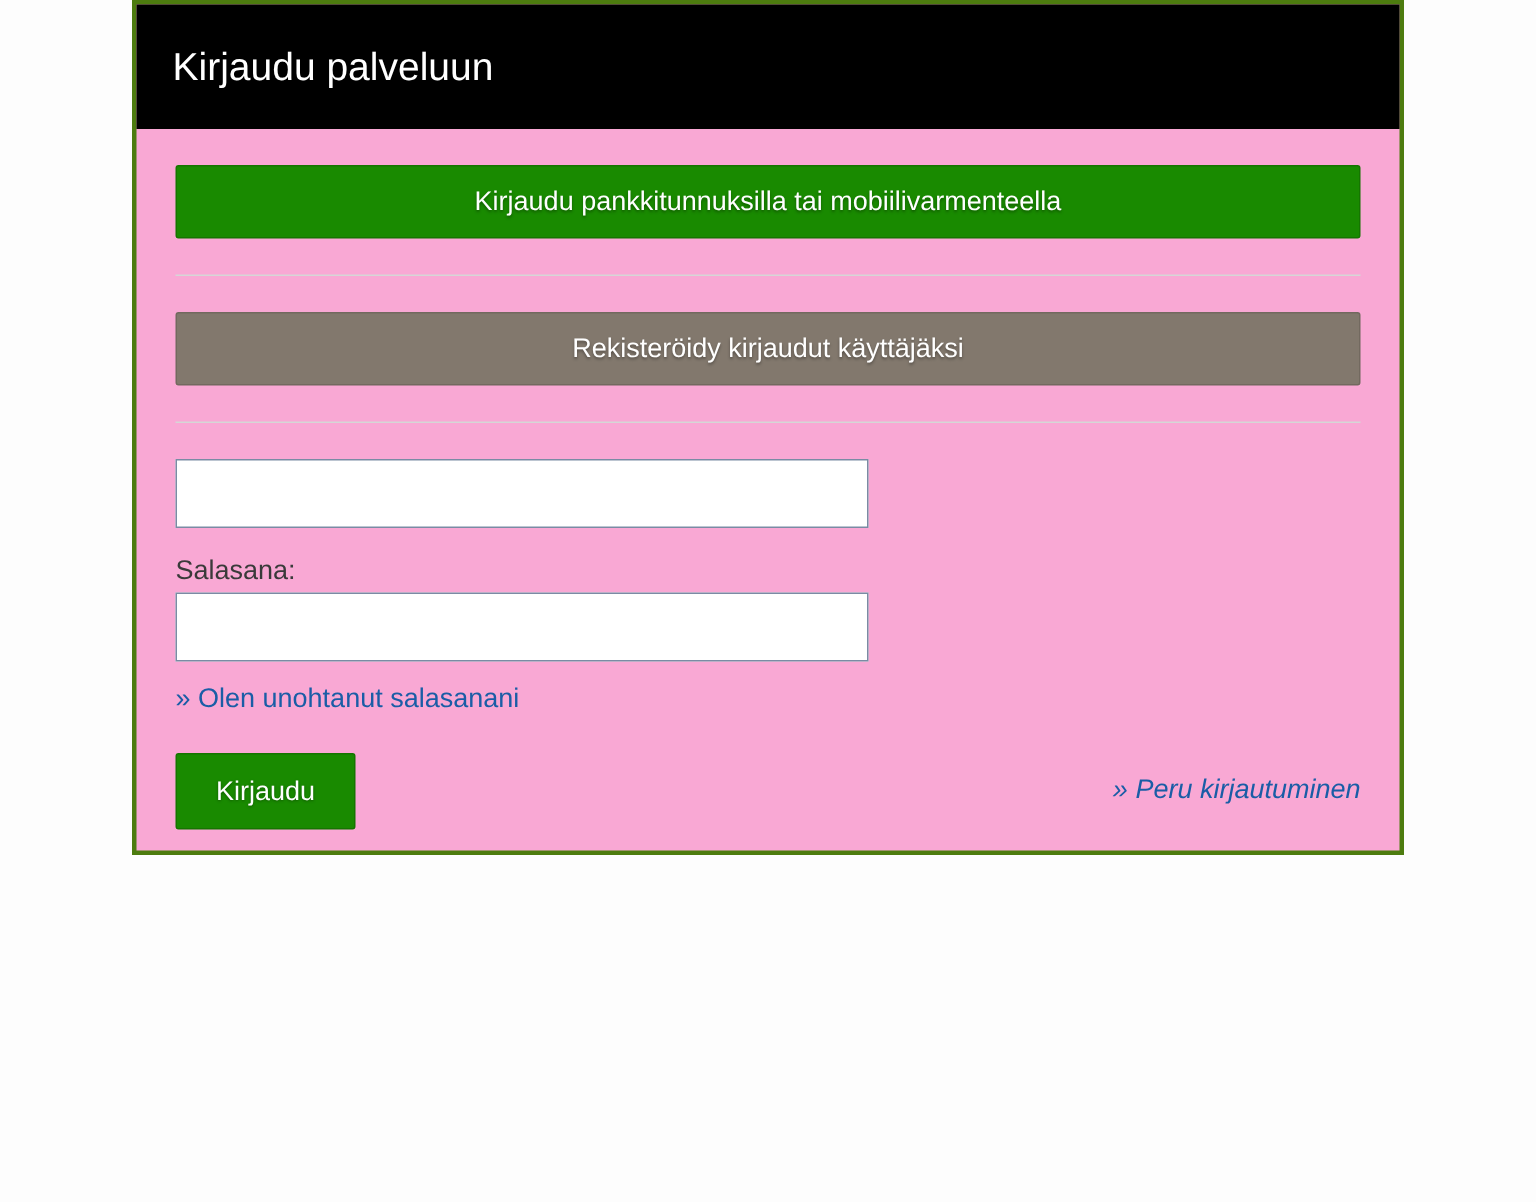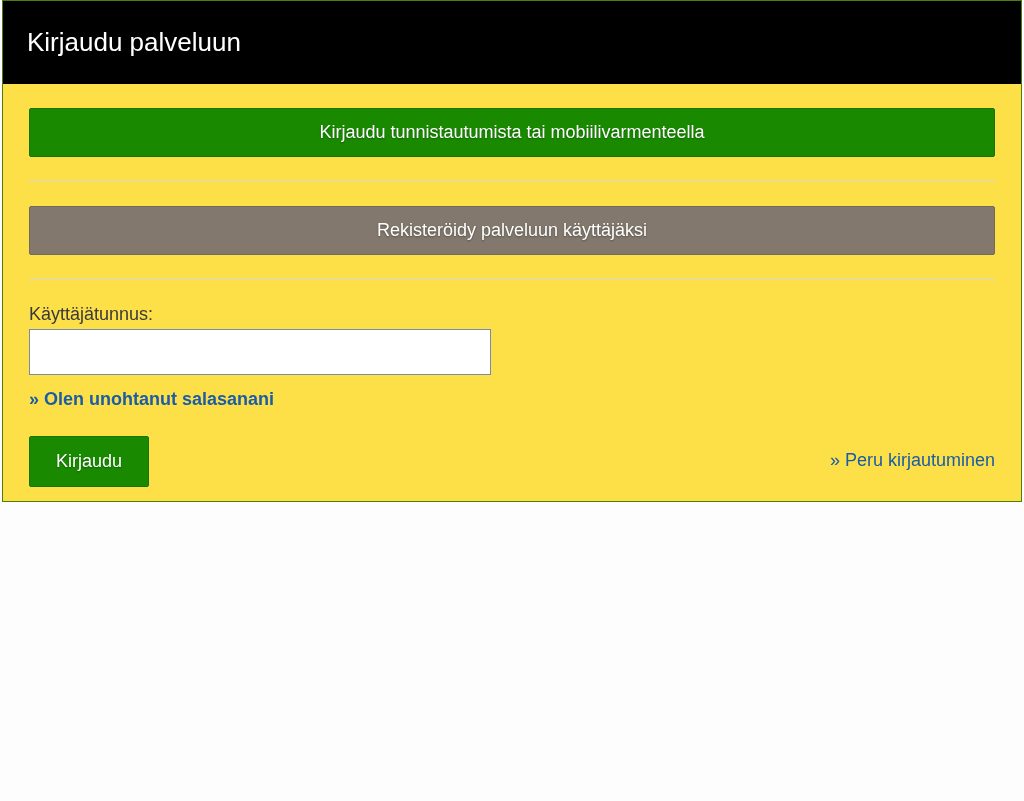--- a/index.html
+++ b/index.html
@@ -6,24 +6,24 @@
       margin: 0;
       padding: 0;
       box-sizing: border-box;
     }
     body {
       font-family: "Segoe UI", "Helvetica Neue", Arial, sans-serif;
       background: #fdfdfd;
       color: #333;
     }
     .page {
-      width: 1020px;
+      width: 848px;
       margin: 0 auto;
-      border: 1px solid #4d7c0f;
-      background: #fde047;
+      border: 3px solid #4d7c0f;
+      background: #f9a8d4;
     }
     .header {
       background: #000;
       color: #fff;
       padding: 26px 24px;
     }
     .header h1 {
       font-size: 26px;
       font-weight: 500;
     }
@@ -81,66 +81,69 @@
     }
     .link {
       color: #1a5da6;
       font-size: 18px;
       text-decoration: none;
       cursor: pointer;
     }
     .forgot-row {
       margin-top: -4px;
       margin-bottom: 26px;
-      font-weight: bold;
     }
     .footer-row {
       display: flex;
       justify-content: space-between;
       align-items: center;
     }
     .btn-small {
       background: #198a00;
       border: 1px solid #157500;
       color: #fff;
       font-size: 18px;
       font-weight: 500;
       padding: 14px 26px;
       cursor: pointer;
       text-shadow: 0 1px 2px rgba(0,0,0,0.35);
       border-radius: 2px;
     }
     .cancel-link {
       padding-bottom: 2px;
+      font-style: italic;
     }
   </style>
 </head>
 <body>
 
 <div class="page">
   <div class="header">
     <h1>Kirjaudu palveluun</h1>
   </div>
 
   <div class="content">
 
-    <button class="btn-wide btn-green">Kirjaudu tunnistautumista tai mobiilivarmenteella</button>
+    <button class="btn-wide btn-green">Kirjaudu pankkitunnuksilla tai mobiilivarmenteella</button>
 
     <hr class="divider">
 
-    <button class="btn-wide btn-brown">Rekisteröidy palveluun käyttäjäksi</button>
+    <button class="btn-wide btn-brown">Rekisteröidy kirjaudut käyttäjäksi</button>
 
     <hr class="divider">
 
 
     <div class="form-group">
-      <label class="form-label">Käyttäjätunnus:</label>
       <input type="text" class="text-input" style="">
     </div>
 
+    <div class="form-group">
+      <label class="form-label">Salasana:</label>
+      <input type="password" class="text-input" style="">
+    </div>
 
     <div class="forgot-row">
       <a class="link">» Olen unohtanut salasanani</a>
     </div>
 
     <div class="footer-row">
       <button class="btn-small">Kirjaudu</button>
       <a class="link cancel-link">» Peru kirjautuminen</a>
     </div>
 

